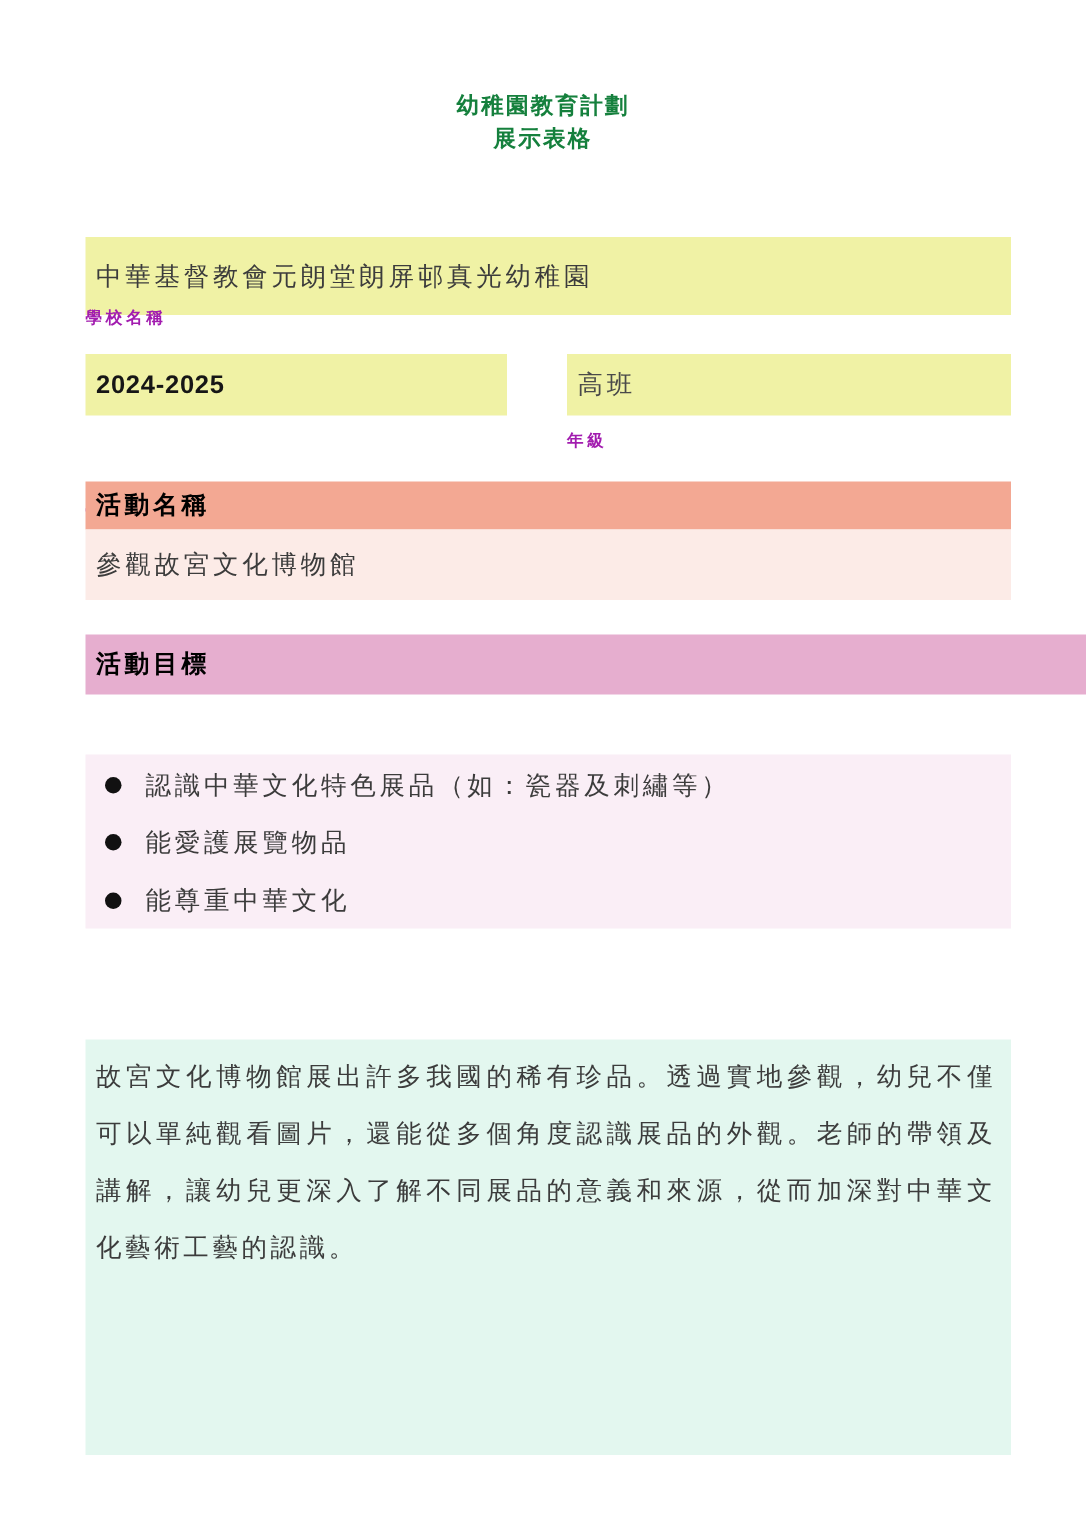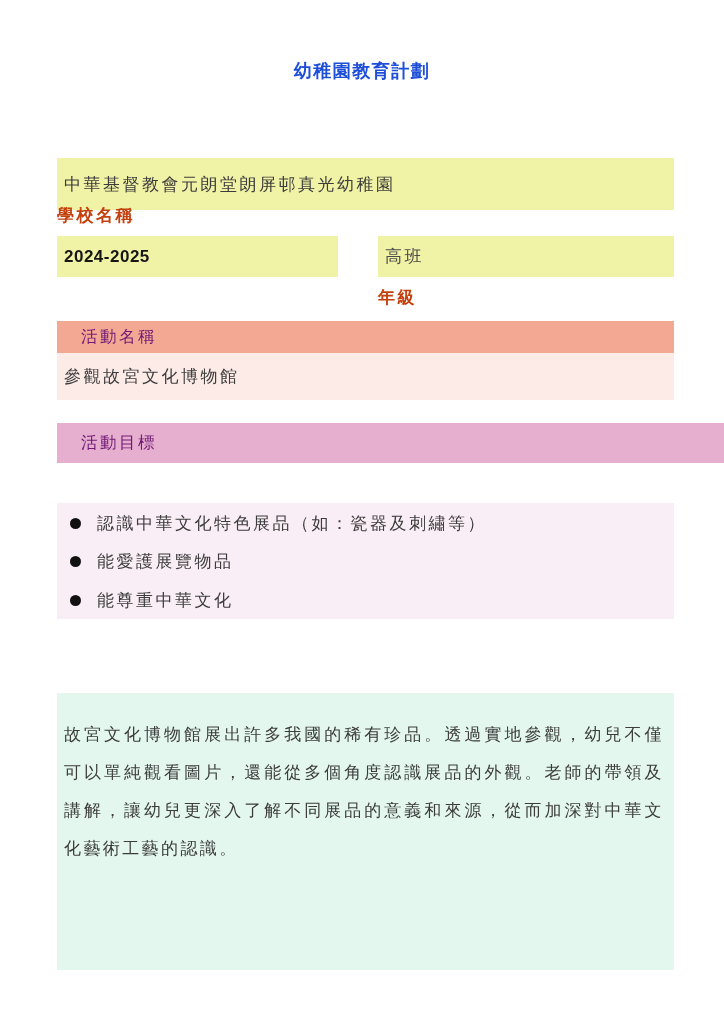--- a/index.html
+++ b/index.html
@@ -12,52 +12,52 @@
     font-family: "Liberation Sans", "DejaVu Sans", sans-serif;
     color: #333333;
     overflow: hidden;
   }
   .abs { position: absolute; }
 
   
   .title-block {
     top: 60px; left: 0; width: 100%;
     text-align: center;
-    font-size: 18px;
+    font-size: 15px;
     font-weight: bold;
-    color: #1d4ed8;
+    color: #15803d;
     line-height: 22px;
     letter-spacing: 1.5px;
   }
 
   
   .field {
     display: flex;
     align-items: center;
     padding-left: 7px;
     font-size: 17px;
     letter-spacing: 2.5px;
     color: #3c3c3c;
   }
   .yellow { background: #f0f2a5; }
 
   .label {
-    font-size: 17px;
+    font-size: 11px;
     font-weight: bold;
-    color: #c2410c;
+    color: #a21caf;
     letter-spacing: 2.5px;
   }
 
   .section-header {
     display: flex;
     align-items: center;
-    padding-left: 24px;
-    color: #701a75;
+    padding-left: 7px;
+    color: #000000;
     font-size: 16.5px;
-    font-weight: normal;
+    font-weight: bold;
     letter-spacing: 2.5px;
   }
   .section-body {
     padding-left: 7px;
     font-size: 17px;
     color: #3c3c3c;
     letter-spacing: 2.5px;
   }
   .hdr-salmon { background: #f3a893; }
   .body-salmon { background: #fcebe7; display: flex; align-items: center; font-family: Liberation Serif, serif; }
@@ -76,35 +76,36 @@
     width: 11px; height: 11px;
     border-radius: 50%;
     background: #111111;
     margin-left: 6px;
     margin-right: 16px;
     flex: 0 0 auto;
   }
 
   
   .intro-text {
-    padding: 23px 10px 0 7px;
+    padding: 6px 10px 0 7px;
     font-size: 17px;
     line-height: 38px;
     letter-spacing: 2.4px;
     text-align: justify;
     color: #3c3c3c;
   }
 </style>
 </head>
 <body>
 
 <div class="page">
 
   <div class="abs title-block">
     <div>幼稚園教育計劃</div>
+    <div>展示表格</div>
   </div>
 
   <div class="abs field yellow" style="top:158px; left:57px; width:617px; height:52px;">
     <span>中華基督教會元朗堂朗屏邨真光幼稚園</span>
   </div>
   <div class="abs label" style="top:204px; left:57px;">學校名稱</div>
 
   <div class="abs field yellow" style="top:236px; left:57px; width:281px; height:41px; font-weight:bold; color:#161616; letter-spacing:0.5px;">
     <span>2024-2025</span>
   </div>

